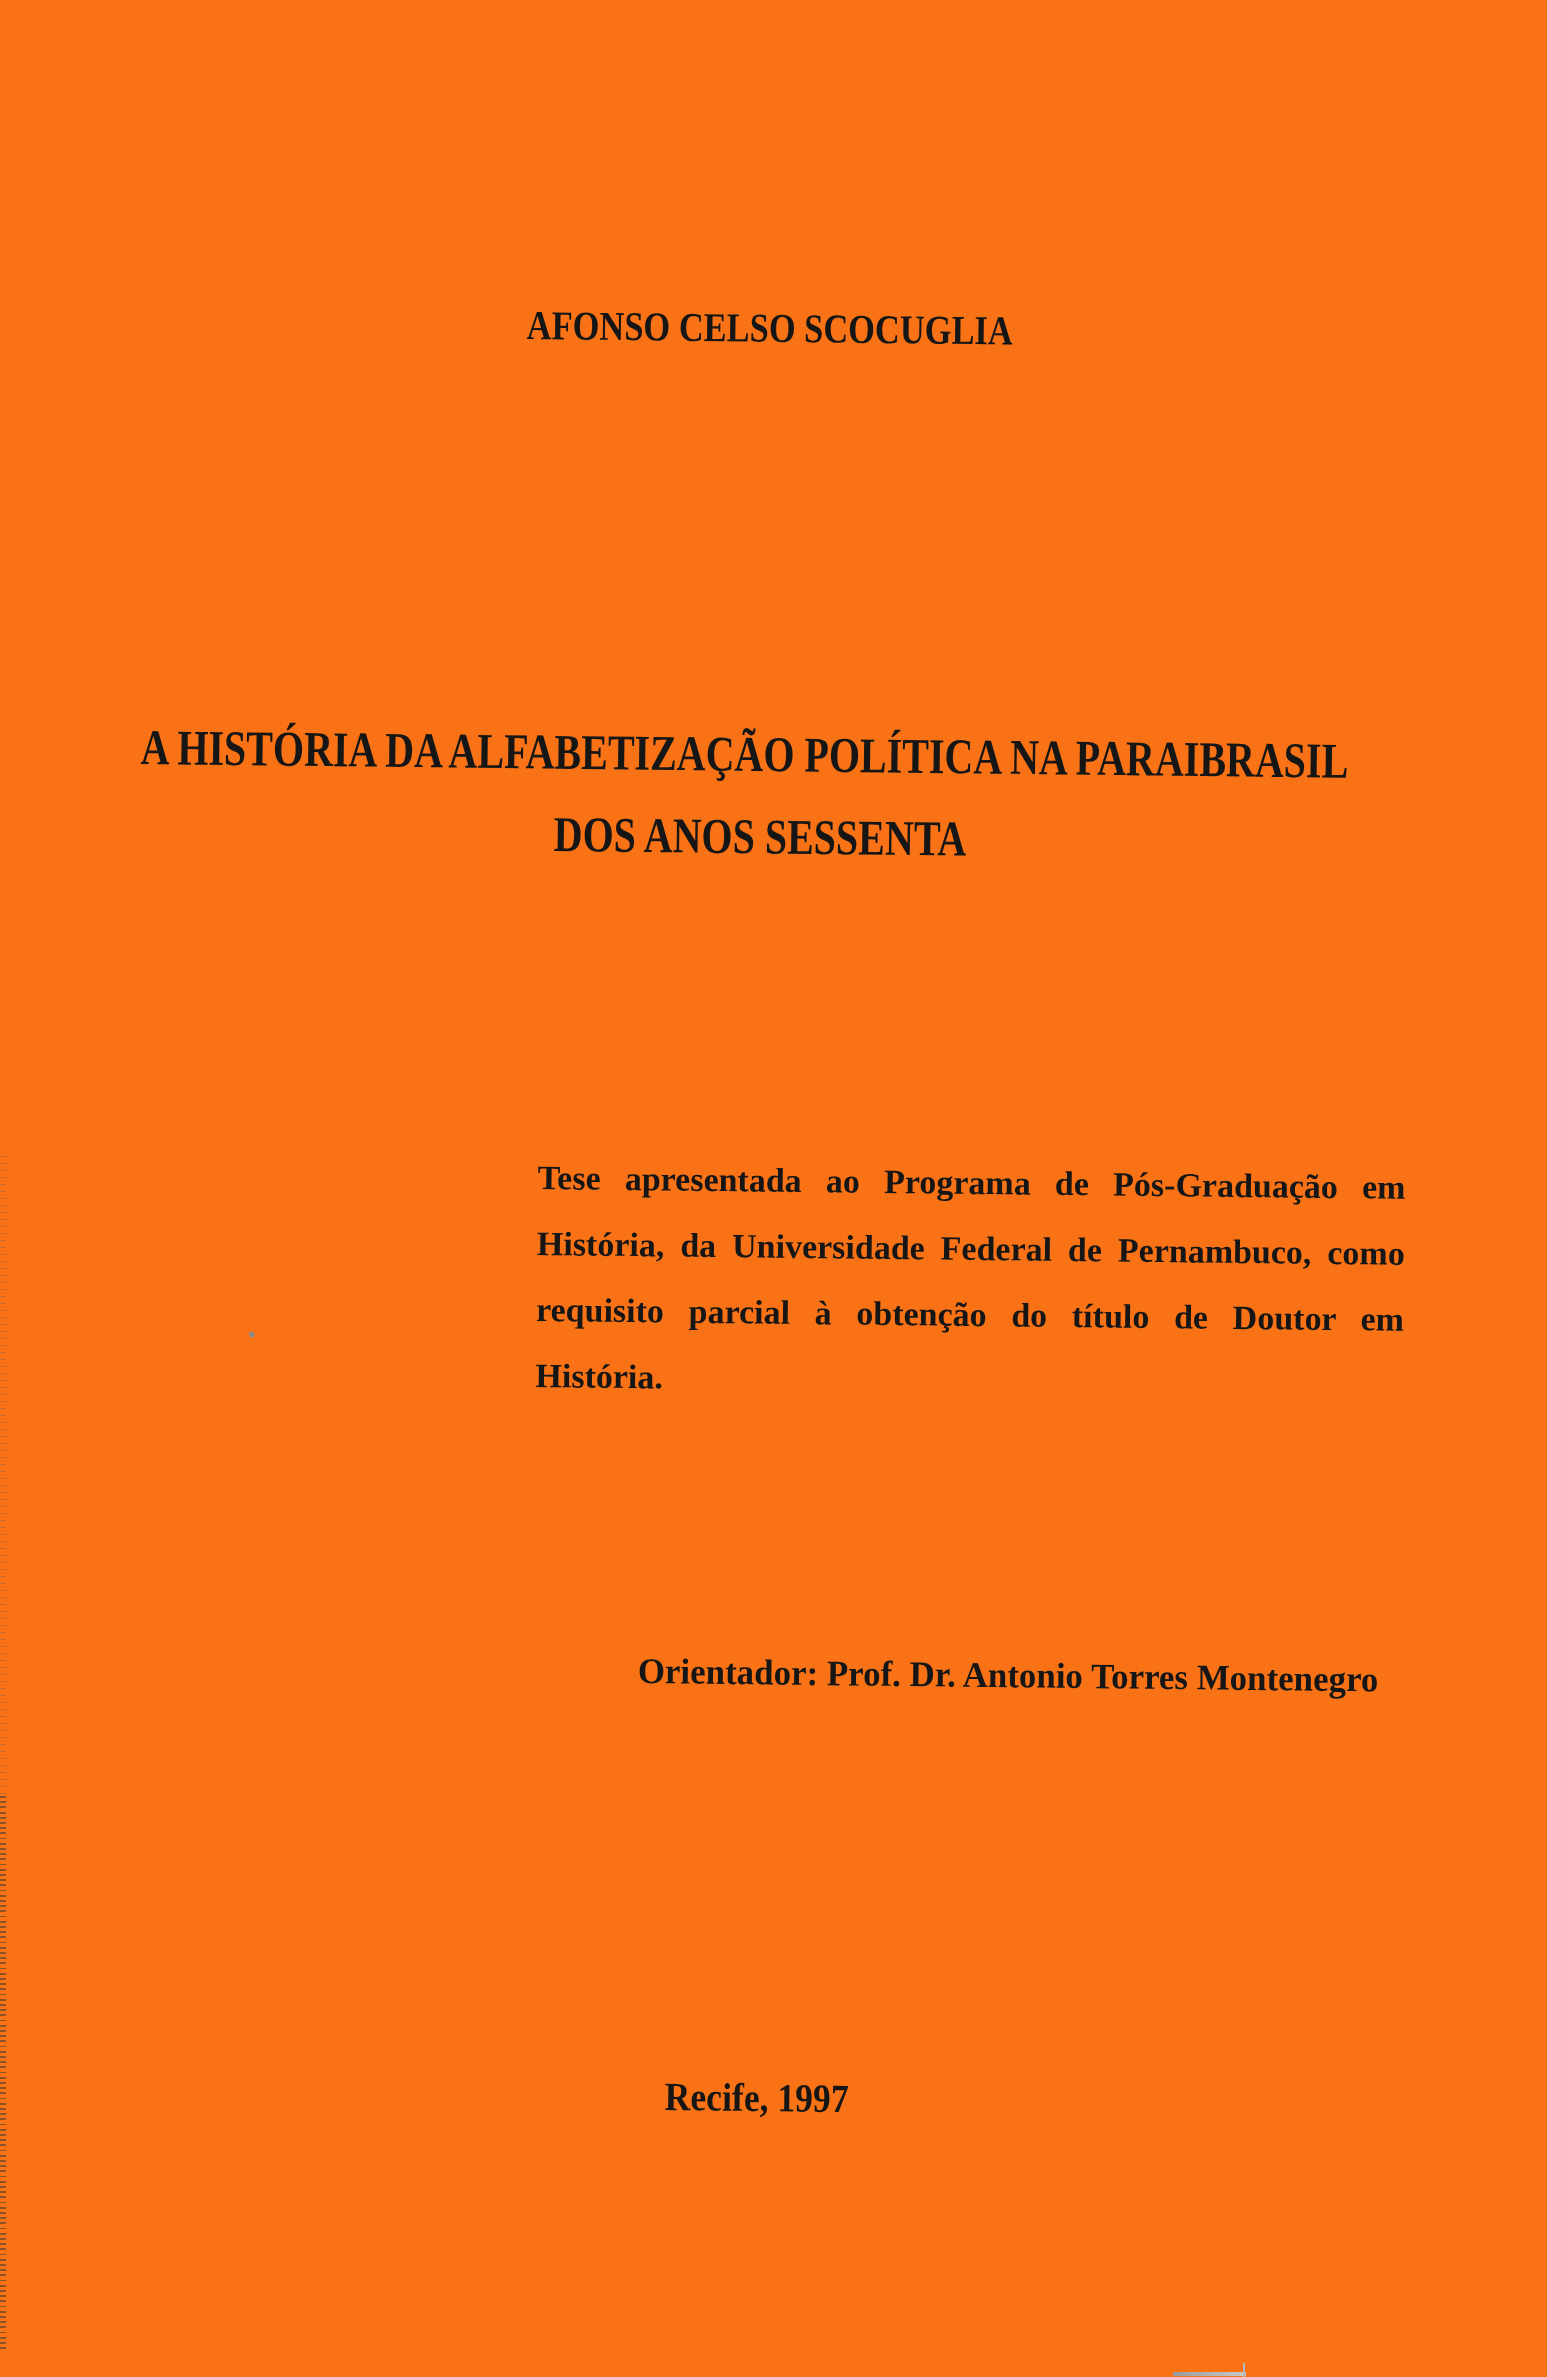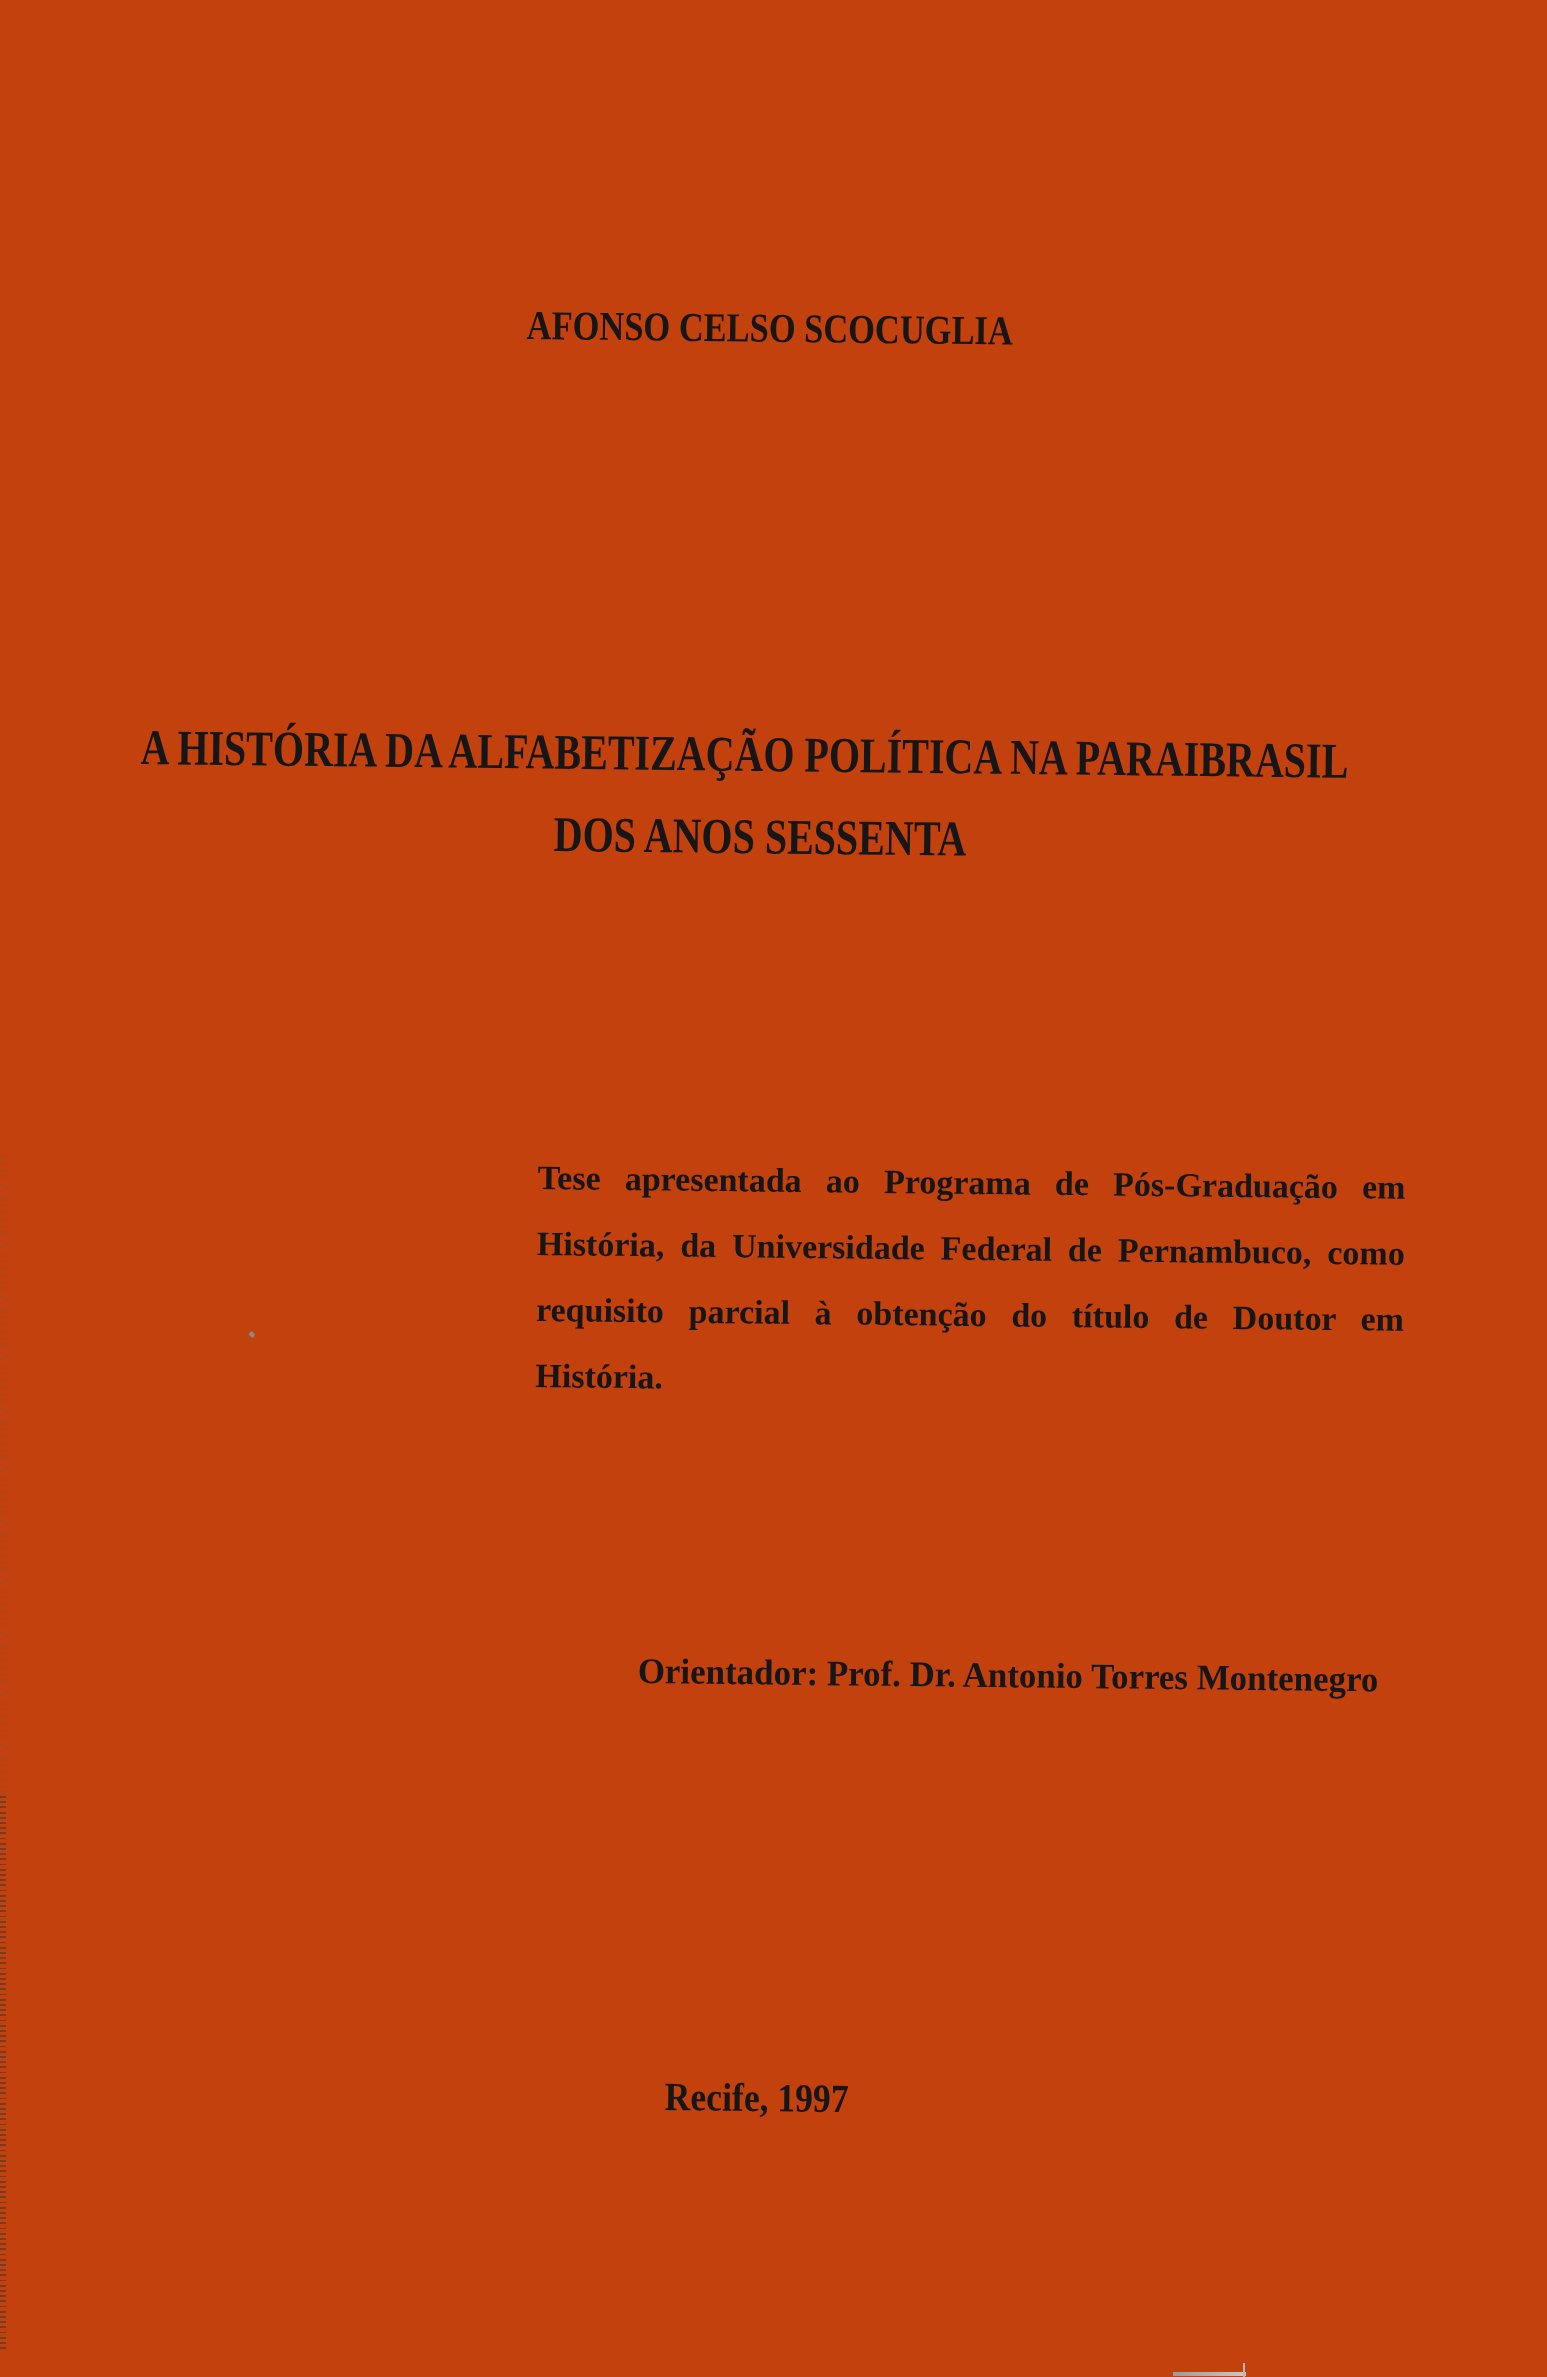--- a/index.html
+++ b/index.html
@@ -11,21 +11,21 @@
     height: 2377px;
     background: #ffffff;
     position: relative;
     overflow: hidden;
     font-family: "Liberation Serif", "DejaVu Serif", serif;
     color: #161616;
   }
   .page {
     position: absolute;
     inset: 0;
-    background: #c2410c;
+    background: #f97316;
   }
   .txt {
     position: absolute;
     font-weight: bold;
     line-height: 1.1;
     white-space: nowrap;
     transform-origin: left top;
     color: #161616;
   }
   

